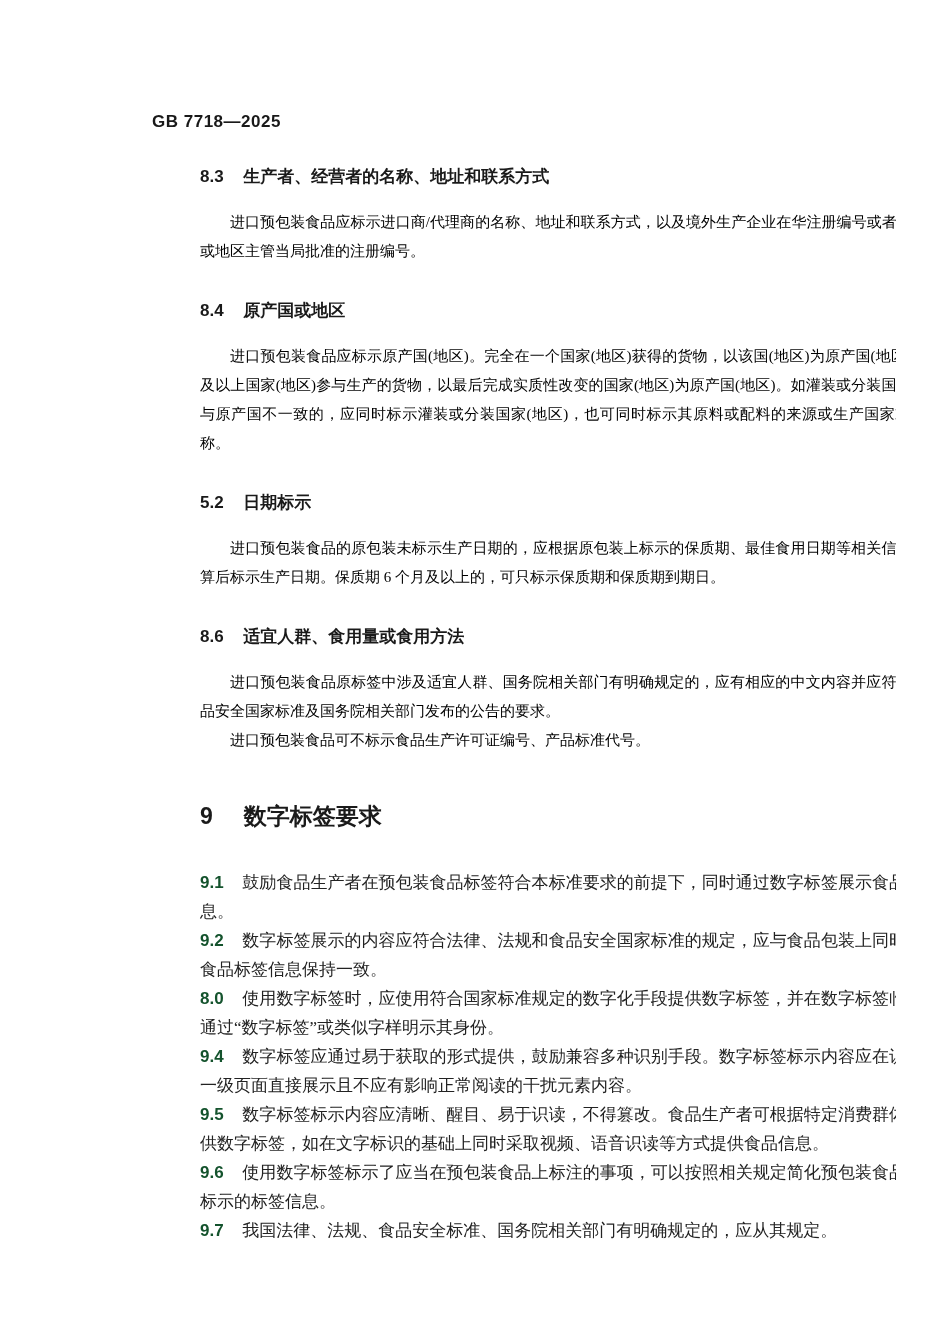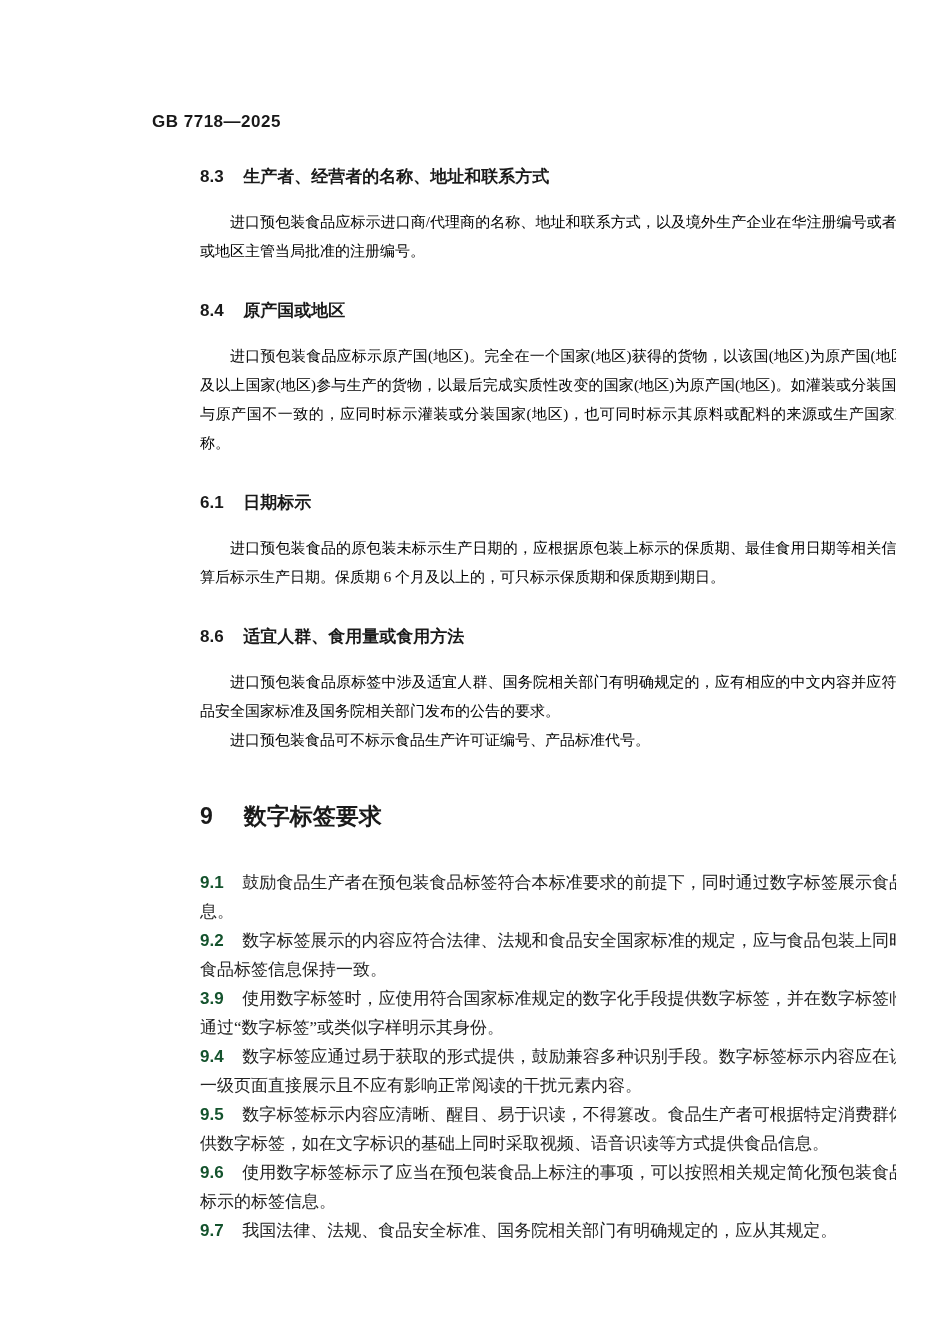--- a/index.html
+++ b/index.html
@@ -87,21 +87,21 @@
 
     <div>
       <h3 class="sub-heading">
         <span class="num">8.4</span><span class="title">原产国或地区</span>
       </h3>
       <p class="para">进口预包装食品应标示原产国(地区)。完全在一个国家(地区)获得的货物，以该国(地区)为原产国(地区)。两个及以上国家(地区)参与生产的货物，以最后完成实质性改变的国家(地区)为原产国(地区)。如灌装或分装国家或地区与原产国不一致的，应同时标示灌装或分装国家(地区)，也可同时标示其原料或配料的来源或生产国家或地区名称。</p>
     </div>
 
     <div>
       <h3 class="sub-heading">
-        <span class="num">6.1</span><span class="title">日期标示</span>
+        <span class="num">5.2</span><span class="title">日期标示</span>
       </h3>
       <p class="para">进口预包装食品的原包装未标示生产日期的，应根据原包装上标示的保质期、最佳食用日期等相关信息，经推算后标示生产日期。保质期 6 个月及以上的，可只标示保质期和保质期到期日。</p>
     </div>
 
     <div>
       <h3 class="sub-heading">
         <span class="num">8.6</span><span class="title">适宜人群、食用量或食用方法</span>
       </h3>
       <p class="para">进口预包装食品原标签中涉及适宜人群、国务院相关部门有明确规定的，应有相应的中文内容并应符合我国食品安全国家标准及国务院相关部门发布的公告的要求。</p>
     </div>
@@ -114,21 +114,21 @@
       <h2 class="chapter-heading">
         <span class="num">9</span><span class="title">数字标签要求</span>
       </h2>
       <p class="clause">
         <span class="cnum">9.1</span><span class="ctext">鼓励食品生产者在预包装食品标签符合本标准要求的前提下，同时通过数字标签展示食品标签信息。</span>
       </p>
       <p class="clause">
         <span class="cnum">9.2</span><span class="ctext">数字标签展示的内容应符合法律、法规和食品安全国家标准的规定，应与食品包装上同时展示的食品标签信息保持一致。</span>
       </p>
       <p class="clause">
-        <span class="cnum">3.9</span><span class="ctext">使用数字标签时，应使用符合国家标准规定的数字化手段提供数字标签，并在数字标签临近位置通过“数字标签”或类似字样明示其身份。</span>
+        <span class="cnum">8.0</span><span class="ctext">使用数字标签时，应使用符合国家标准规定的数字化手段提供数字标签，并在数字标签临近位置通过“数字标签”或类似字样明示其身份。</span>
       </p>
       <p class="clause">
         <span class="cnum">9.4</span><span class="ctext">数字标签应通过易于获取的形式提供，鼓励兼容多种识别手段。数字标签标示内容应在识读后的一级页面直接展示且不应有影响正常阅读的干扰元素内容。</span>
       </p>
       <p class="clause">
         <span class="cnum">9.5</span><span class="ctext">数字标签标示内容应清晰、醒目、易于识读，不得篡改。食品生产者可根据特定消费群体需求提供数字标签，如在文字标识的基础上同时采取视频、语音识读等方式提供食品信息。</span>
       </p>
       <p class="clause">
         <span class="cnum">9.6</span><span class="ctext">使用数字标签标示了应当在预包装食品上标注的事项，可以按照相关规定简化预包装食品包装上标示的标签信息。</span>
       </p>

